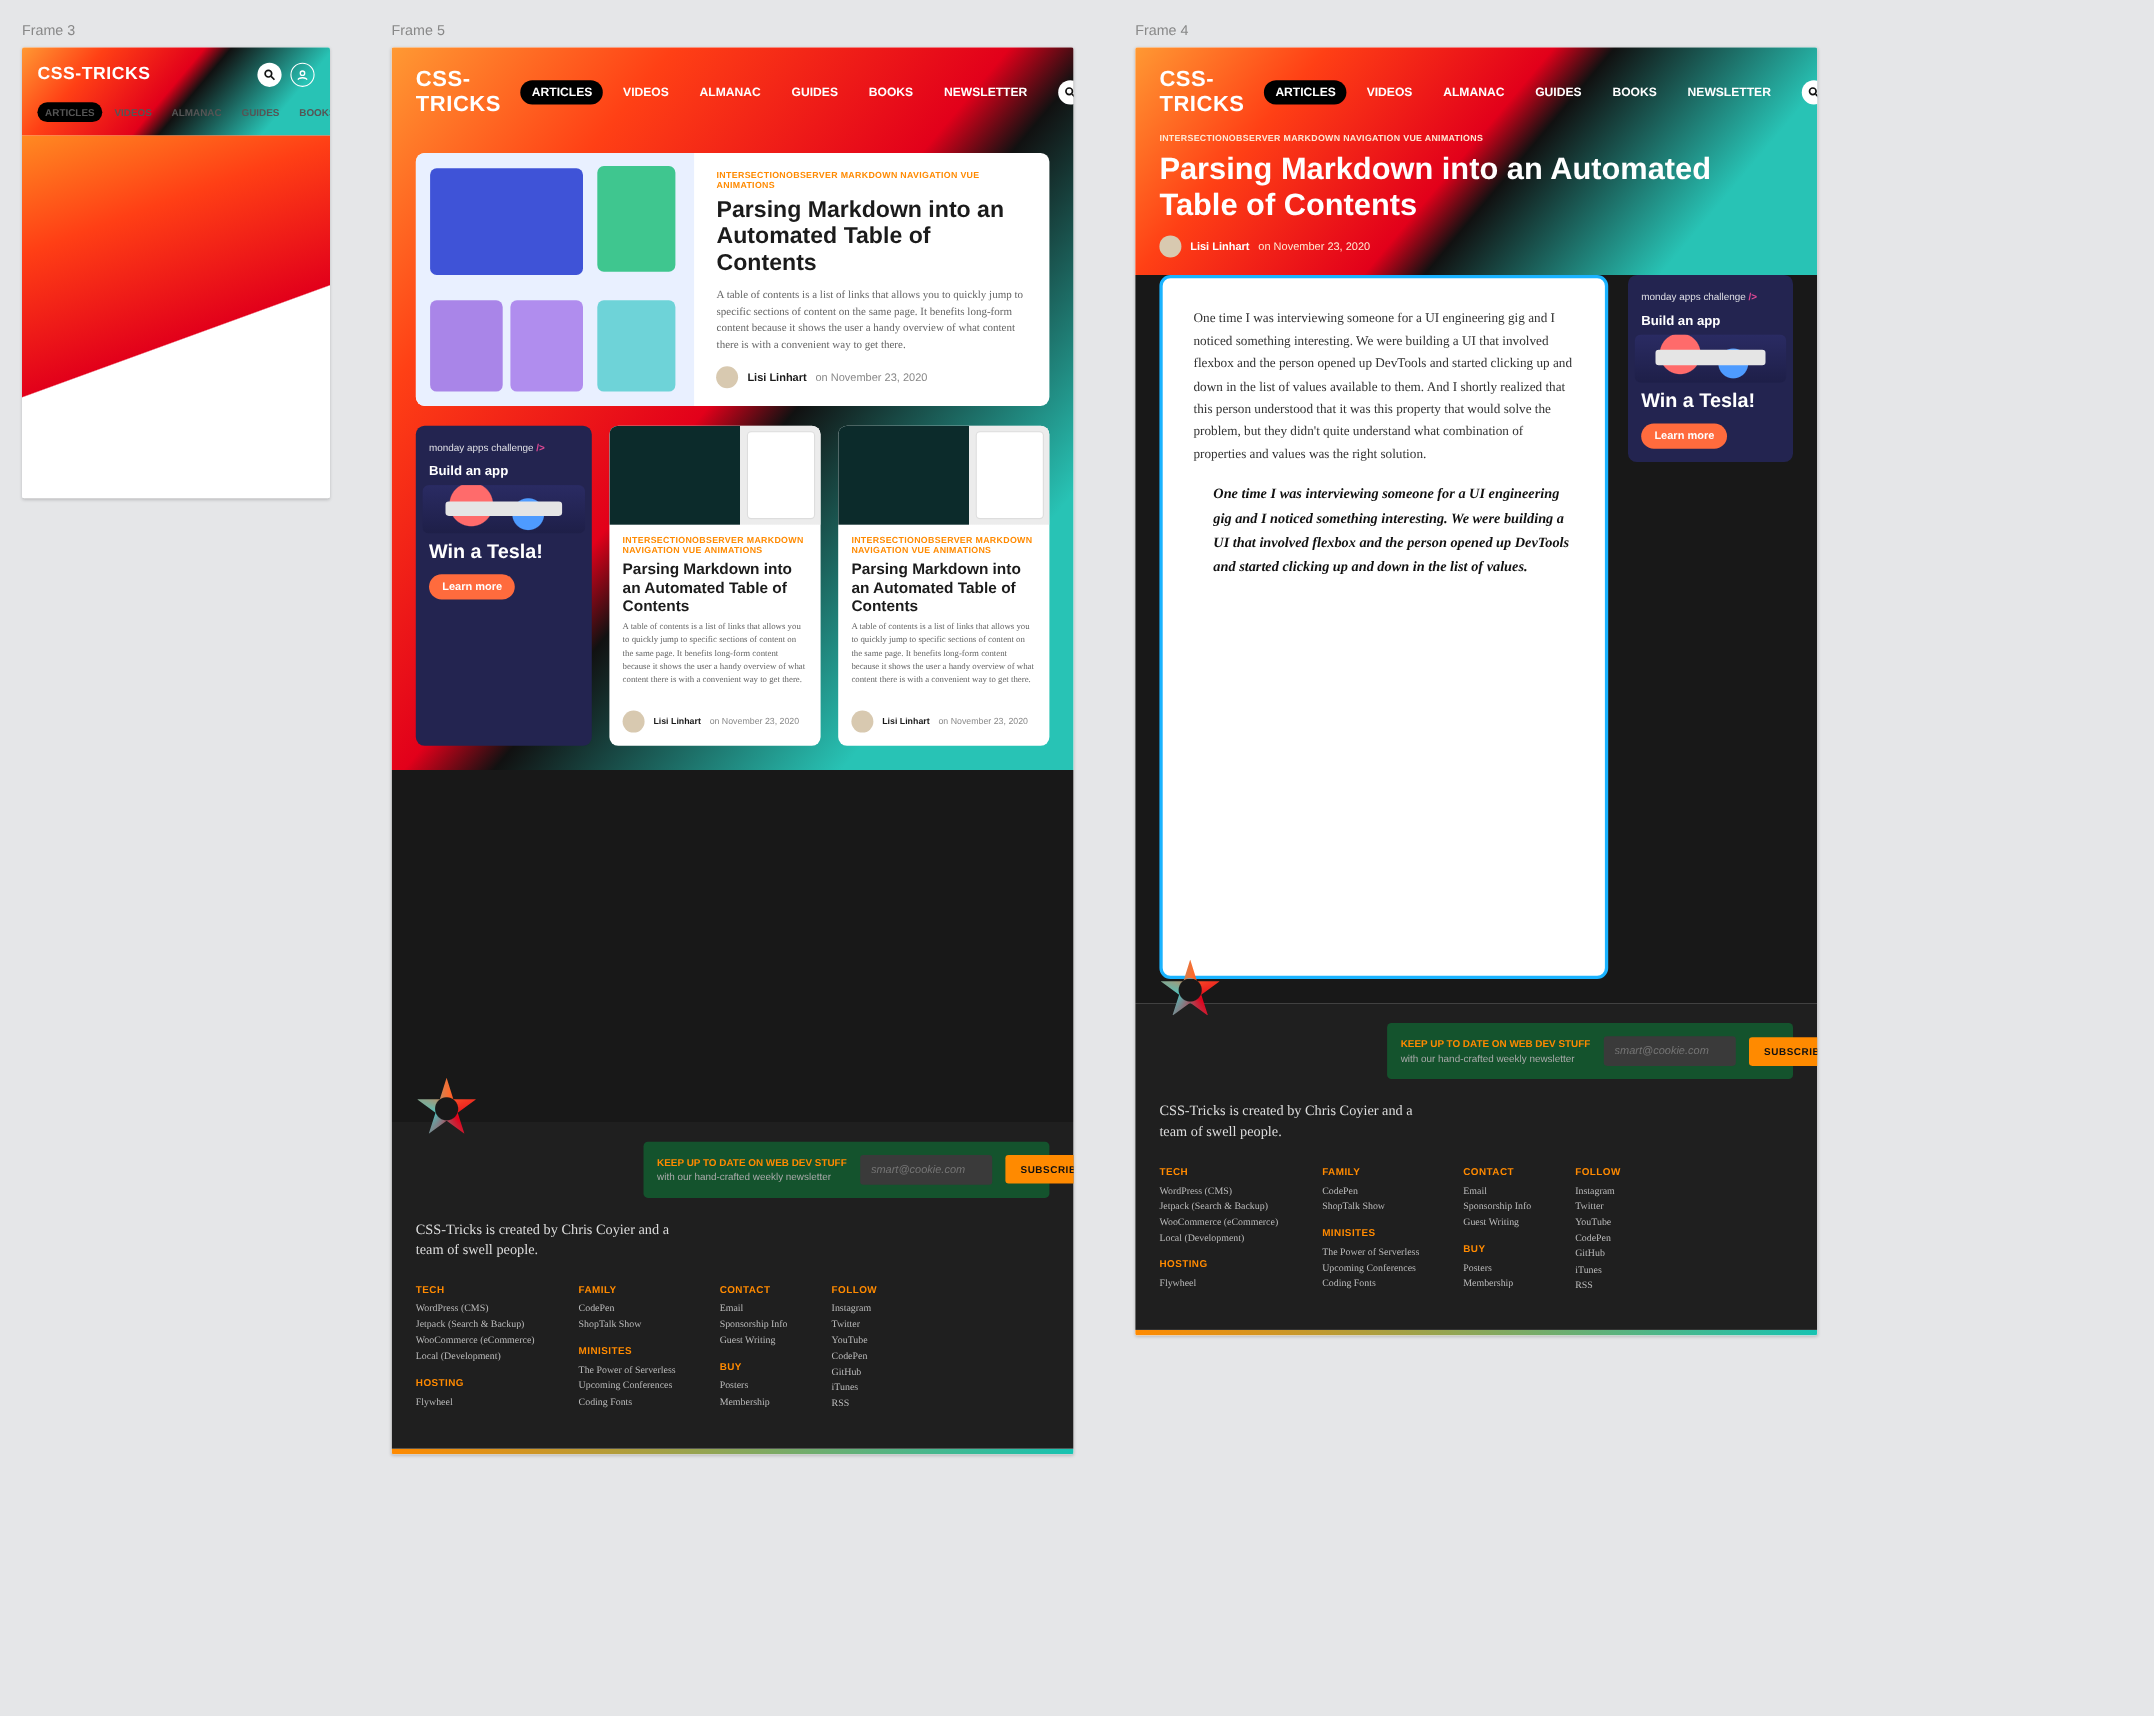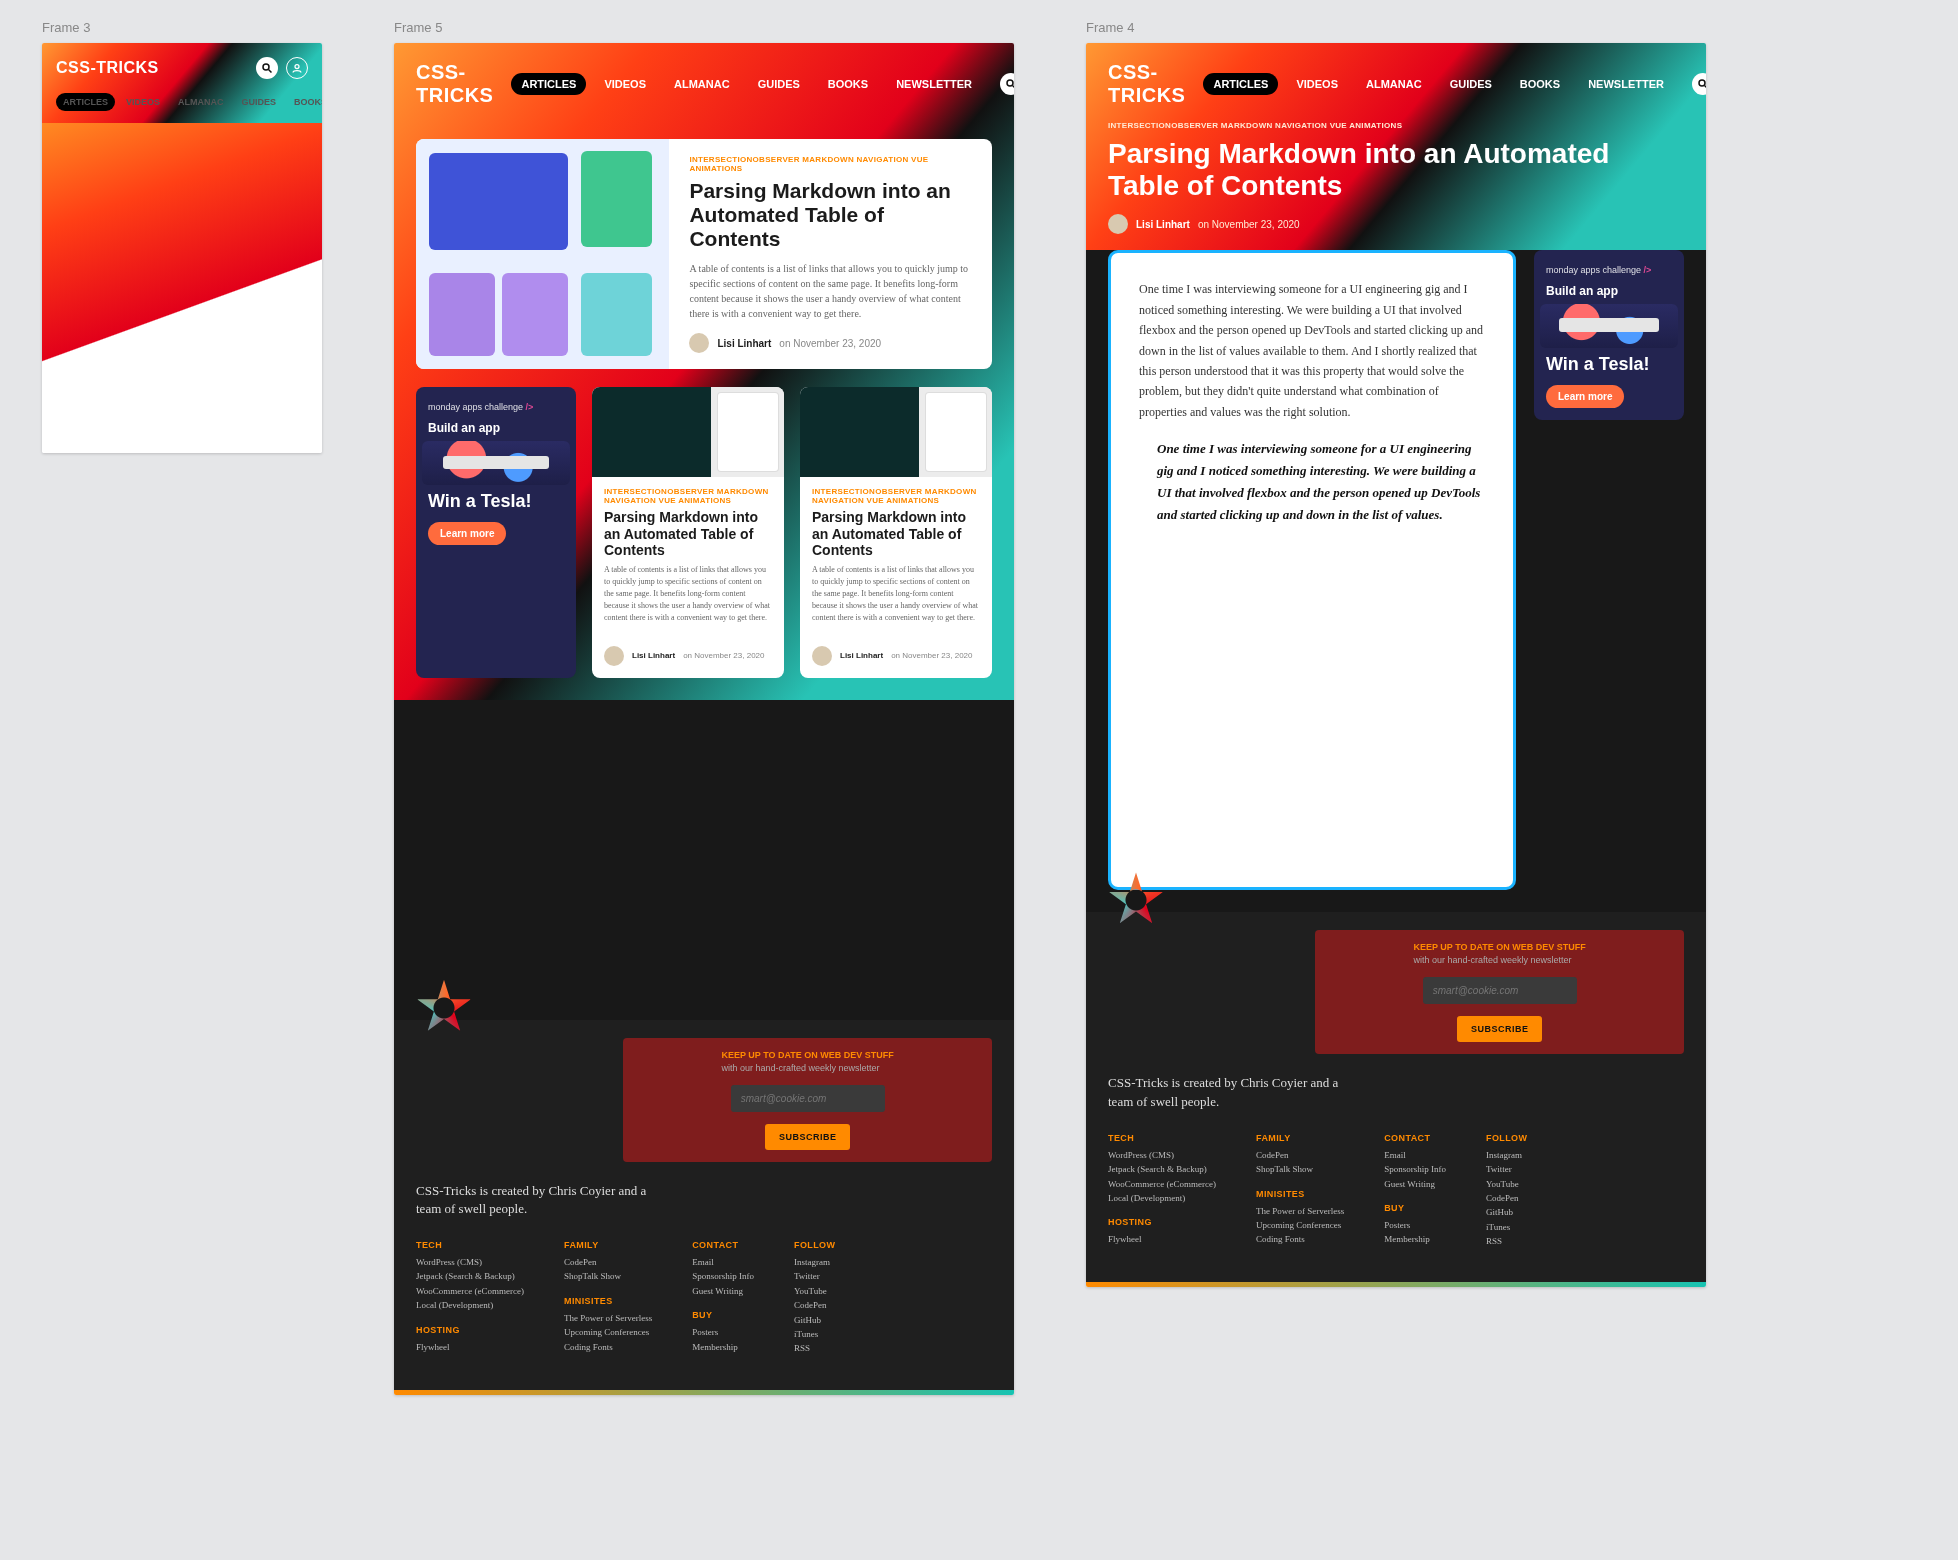--- a/index.html
+++ b/index.html
@@ -19,23 +19,22 @@
     background: #e5e6e8;
     font-family: 'Helvetica Neue', Arial, sans-serif;
     font-size: 12px;
     color: #555;
     padding: 20px;
   }
   .canvas {
     position: relative;
     display: grid;
     grid-template-columns: 280px 620px 620px;
-    gap: 72px;
+    gap: 56px;
     align-items: start;
-    margin-left: 22px;
   }
   .frame-label {
     font-size: 13px;
     color: #888;
     margin-bottom: 8px;
     font-weight: 400;
   }
   .panel {
     border-radius: 2px;
     overflow: hidden;
@@ -121,21 +120,21 @@
   
   .footer { background:#1f1f1f; color:#ccc; padding:18px 22px 22px; position:relative; }
   .footer::before {
     content:""; position:absolute; left:22px; top:-40px; width:56px; height:56px;
     background: conic-gradient(from 10deg, #ff6a2b, #e2001a, #4dc4c0, #ff6a2b);
     -webkit-mask: radial-gradient(circle at 50% 50%, transparent 10px, #000 11px);
     mask: radial-gradient(circle at 50% 50%, transparent 10px, #000 11px);
     clip-path: polygon(50% 0,61% 35%,98% 35%,68% 57%,79% 91%,50% 70%,21% 91%,32% 57%,2% 35%,39% 35%);
     border-radius:50%;
   }
-  .newsbox { background:#7f1d1d; padding:12px; border-radius:4px; display:flex; gap:12px; align-items:center; margin-left:36%;flex-direction:column; }
+  .newsbox { background:#14532d; padding:12px; border-radius:4px; display:flex; gap:12px; align-items:center; margin-left:36%; }
   .newsbox .t { font-size:9px; color:var(--accent); font-weight:900; text-transform:uppercase; }
   .newsbox .s { font-size:9px; color:#aaa; margin-top:3px; }
   .newsbox input { flex:1; background:#3a3a3a; border:none; padding:8px 10px; color:#ddd; font-size:10px; border-radius:3px; font-style:italic; min-width:120px; }
   .newsbox button { background:var(--accent); border:none; padding:8px 14px; color:#111; font-weight:900; font-size:9px; border-radius:3px; letter-spacing:.5px; cursor:pointer; }
   .credit { font-family: Georgia, serif; font-size:13px; color:#ddd; margin-top:20px; max-width:240px; line-height:1.4; }
   .cols { display:flex; gap:40px; margin-top:22px; font-size:9px; }
   .cols h5 { color:var(--accent); font-size:9px; letter-spacing:.4px; margin:0 0 5px; text-transform:uppercase; }
   .cols ul { list-style:none; padding:0; margin:0 0 12px; }
   .cols li { color:#bbb; line-height:1.6; font-family: Georgia, serif; }
   .edge { height:5px; background:linear-gradient(90deg, var(--accent), var(--teal)); }

